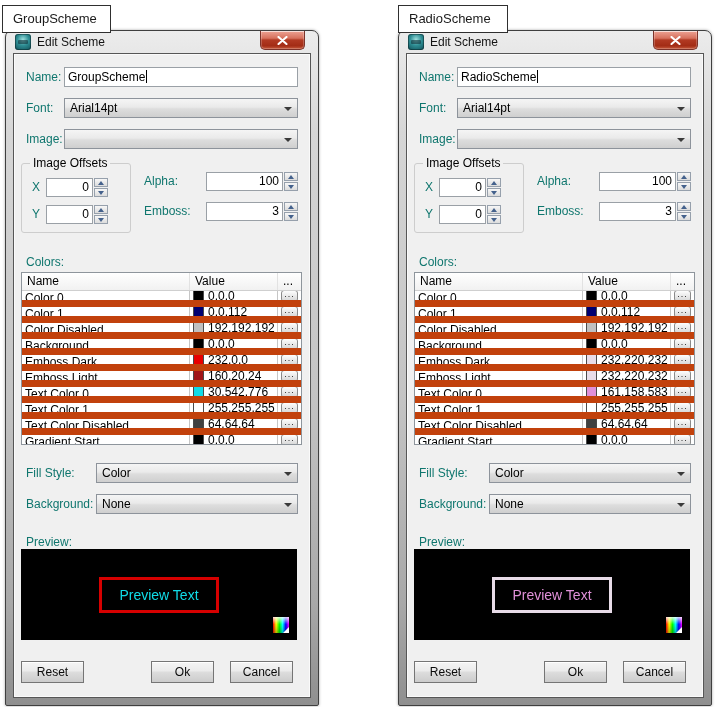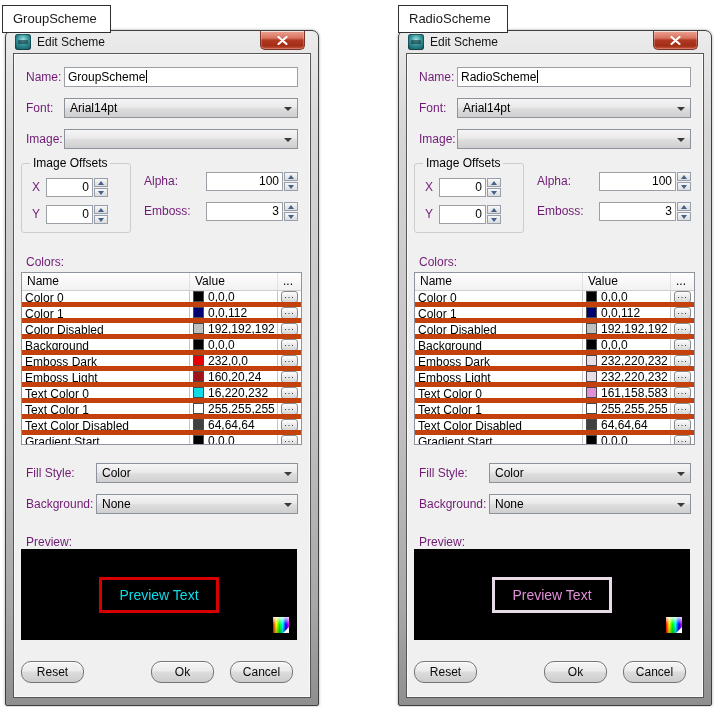--- a/index.html
+++ b/index.html
@@ -27,21 +27,21 @@
   .close-btn { position:absolute; top:0; right:13px; width:45px; height:19px;
                border:1px solid #7c332a; border-top:none; border-radius:0 0 5px 5px;
                background:linear-gradient(180deg,#edA394 0%,#d7715d 40%,#b23a23 50%,#a32c15 82%,#c65a3d 100%);
                box-shadow:inset 0 1px 0 rgba(255,255,255,.55), inset 0 0 0 1px rgba(255,255,255,.22);
                display:flex; align-items:center; justify-content:center; cursor:pointer; }
 
   
   .client { position:absolute; left:7px; right:7px; top:22px; bottom:7px;
             background:#f0f0f0; border:1px solid #565656;
             box-shadow:inset 0 0 0 1px #fafafa; }
-  .lbl { position:absolute; font-size:12px; color:#701a75; line-height:20px; white-space:nowrap; }
+  .lbl { position:absolute; font-size:12px; color:#0f766e; line-height:20px; white-space:nowrap; }
 
   .txt-input { position:absolute; height:20px; background:#fff; border:1px solid #9aa0a6;
                font-size:12px; line-height:18px; padding:0 3px; color:#000; overflow:hidden; }
   .caret { display:inline-block; width:1px; height:13px; background:#000; vertical-align:-2px; margin-left:1px; }
 
   .combo { position:absolute; height:20px; border:1px solid #8d939b;
            background:linear-gradient(180deg,#f5f5f5 0%,#eaeaea 45%,#dddddd 55%,#cfcfcf 100%);
            display:flex; align-items:center; font-size:12px; color:#000;
            padding:0 18px 0 5px; cursor:pointer; }
   .combo-arrow { position:absolute; right:5px; top:8px; width:0; height:0;
@@ -64,42 +64,42 @@
             border-bottom:4px solid #44618c; }
   .tri-dn { width:0; height:0; border-left:3px solid transparent; border-right:3px solid transparent;
             border-top:4px solid #44618c; }
 
   
   .ctable { position:absolute; background:#fff; border:1px solid #8e959c; overflow:hidden; }
   .thead { display:flex; height:18px; background:linear-gradient(180deg,#ffffff,#f1f1f1);
            border-bottom:1px solid #cfcfcf; font-size:12px; color:#000; }
   .th { line-height:17px; padding-left:5px; border-right:1px solid #e2e2e2; overflow:hidden; }
   .th.c-name { width:168px; } .th.c-val { width:88px; } .th.c-more { width:23px; border-right:none; }
-  .trow { display:flex; height:16px; border-bottom:5px solid #c2410c; font-size:12px; color:#000; cursor:default; }
+  .trow { display:flex; height:16px; border-bottom:7px solid #c2410c; font-size:12px; color:#000; cursor:default; }
   .tc { overflow:hidden; white-space:nowrap; }
   .tc.c-name { width:168px; line-height:15px; padding-left:3px; border-right:1px solid #c6c6c6; }
   .tc.c-val { width:88px; display:flex; align-items:center; border-right:1px solid #c6c6c6; }
   .tc.c-more { width:23px; display:flex; align-items:center; justify-content:center; }
   .swatch { width:11px; height:11px; border:1px solid #4a4a4a; margin:0 4px 0 3px; flex:none; }
   .mini-btn { width:17px; height:12px; border:1px solid #8a8a8a; border-radius:3px;
               background:linear-gradient(180deg,#fdfdfd,#d6d6d6);
               font-size:9px; line-height:7px; letter-spacing:1px; text-align:center;
               color:#222; cursor:pointer; }
 
   
   .preview { position:absolute; display:flex; align-items:center; justify-content:center; }
   .pv-box { border-style:solid; border-width:3px; padding:7px 17px; font-size:14px; white-space:nowrap; }
   .rainbow { position:absolute; right:8px; bottom:7px; width:16px; height:16px;
              background:linear-gradient(180deg, rgba(255,255,255,.85) 0%, rgba(255,255,255,0) 45%, rgba(0,0,0,.25) 100%),
                         linear-gradient(90deg,#f00 0%,#ff0 20%,#0f0 40%,#0ff 60%,#00f 80%,#f0f 100%); }
   .rainbow:after { content:""; position:absolute; right:0; bottom:0; width:0; height:0;
                    border-left:6px solid transparent; border-bottom:6px solid #fff; }
 
   
-  .btn { position:absolute; width:63px; height:22px; border:1px solid #757575; border-radius:10px;
+  .btn { position:absolute; width:63px; height:22px; border:1px solid #757575; border-radius:0;
          background:linear-gradient(180deg,#f5f5f5 0%,#ebebeb 45%,#dddddd 50%,#cccccc 100%);
          box-shadow:inset 0 1px 0 #fff; font-size:12px; color:#0a0a0a;
          display:flex; align-items:center; justify-content:center; cursor:pointer; }
 </style>
 </head>
 <body>
 
 <div class="stage">
 
 <div>
@@ -250,21 +250,21 @@
                   <span>160,20,24</span>
                 </div>
                 <div class="tc c-more">
                   <div class="mini-btn">...</div>
                 </div>
               </div>
               <div class="trow">
                 <div class="tc c-name">Text Color 0</div>
                 <div class="tc c-val">
                   <span class="swatch" style="background: rgb(16, 220, 232);"></span>
-                  <span>16,220,232</span>
+                  <span>30,542,776</span>
                 </div>
                 <div class="tc c-more">
                   <div class="mini-btn">...</div>
                 </div>
               </div>
               <div class="trow">
                 <div class="tc c-name">Text Color 1</div>
                 <div class="tc c-val">
                   <span class="swatch" style="background: rgb(255, 255, 255);"></span>
                   <span>255,255,255</span>

